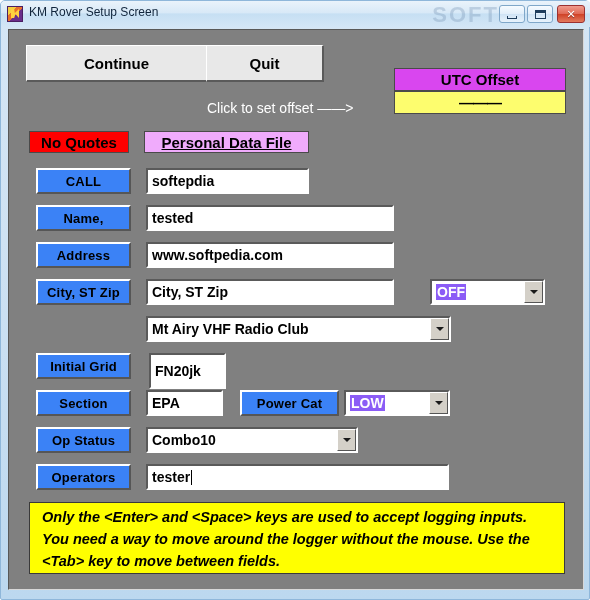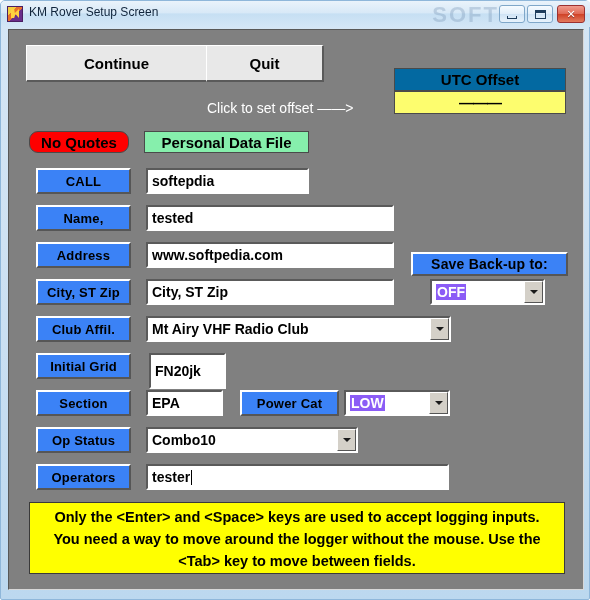--- a/index.html
+++ b/index.html
@@ -194,44 +194,44 @@
   
   .plate {
     display: flex; align-items: center; justify-content: center;
     font-family: "Liberation Sans", sans-serif;
     font-weight: bold;
     color: #000;
     border: 1px solid #4a4a4a;
   }
   .plate-yellow  { background: #fcfc70; }
   .plate-yellow2 { background: #fdfd6e; }
-  .plate-green   { background: #0369a1; text-align: right; }
-  .plate-red     { background: #ff0000; border-radius: 9px; }
-  .plate-lyellow { background: #86efac; }
+  .plate-green   { background: #d946ef; text-align: right; }
+  .plate-red     { background: #ff0000; }
+  .plate-lyellow { background: #f0abfc; text-decoration: underline; }
 
   #hint-text {
     position: absolute;
     color: #ffffff;
     font-family: "Liberation Sans", sans-serif;
     font-size: 14px;
     white-space: nowrap;
     user-select: none;
   }
 
   #note-box {
     background: #ffff00;
     border: 1px solid #3a3a3a;
     color: #000;
     font-family: "Liberation Sans", sans-serif;
     font-weight: bold;
     font-size: 14.5px;
     line-height: 22px;
-    text-align: center;
+    text-align: left;
     padding: 8px 12px 6px 12px;
-    display: flex; align-items: center; justify-content: center;
+    display: flex; align-items: center; justify-content: center; font-style: italic;
   }
   #offset-dash {
     font-weight: bold;
     font-size: 15px;
     letter-spacing: -1px;
   }
 </style>
 </head>
 <body>
 
@@ -289,42 +289,36 @@
         <span>tested</span>
       </div>
 
       <div class="w btn3d lbl-btn" style="left:27px; top:212px; width:95px; height:26px;">
         <span>Address</span>
       </div>
       <div class="w field" style="left:137px; top:212px; width:248px; height:26px;">
         <span>www.softpedia.com</span>
       </div>
 
-      <div class="w btn3d lbl-btn" style="left:402px; top:222px; width:157px; height:24px; font-size:14px;">
-        <span>Save Back-up to:</span>
-      </div>
       <div class="w combo" style="left:421px; top:249px; width:115px; height:26px;">
         <div class="field" style="position:absolute; inset:0; padding-right:20px;">
           <span class="sel">OFF</span>
         </div>
         <div class="arrowbox">
             <i></i>
           </div>
       </div>
 
       <div class="w btn3d lbl-btn" style="left:27px; top:249px; width:95px; height:26px;">
         <span>City, ST Zip</span>
       </div>
       <div class="w field" style="left:137px; top:249px; width:248px; height:26px;">
         <span>City, ST Zip</span>
       </div>
 
-      <div class="w btn3d lbl-btn" style="left:27px; top:286px; width:95px; height:26px;">
-        <span>Club Affil.</span>
-      </div>
       <div class="w combo" style="left:137px; top:286px; width:305px; height:26px;">
         <div class="field" style="position:absolute; inset:0; padding-right:22px;">
           <span>Mt Airy VHF Radio Club</span>
         </div>
         <div class="arrowbox">
             <i></i>
           </div>
       </div>
 
       <div class="w btn3d lbl-btn" style="left:27px; top:323px; width:95px; height:26px;">

